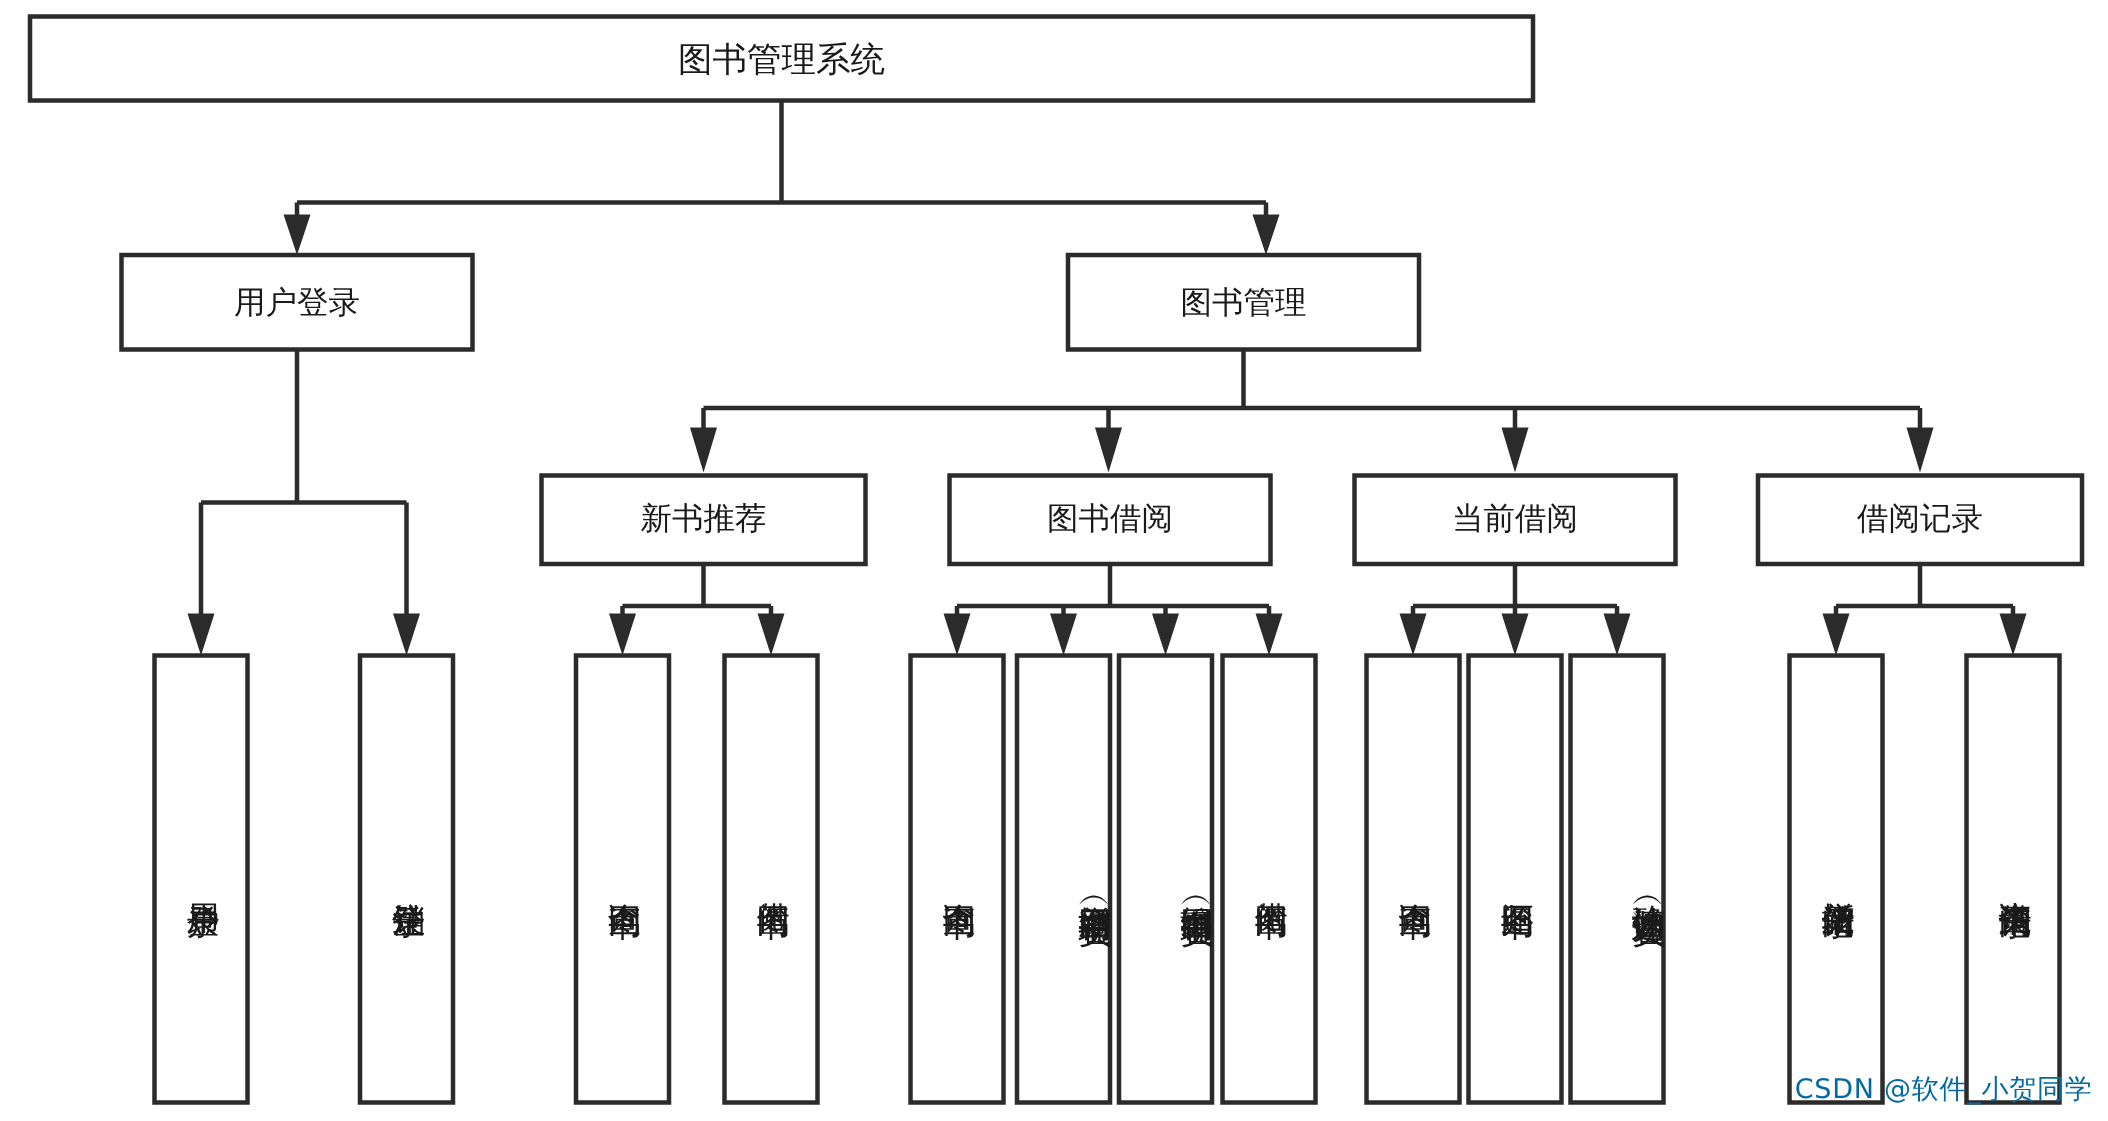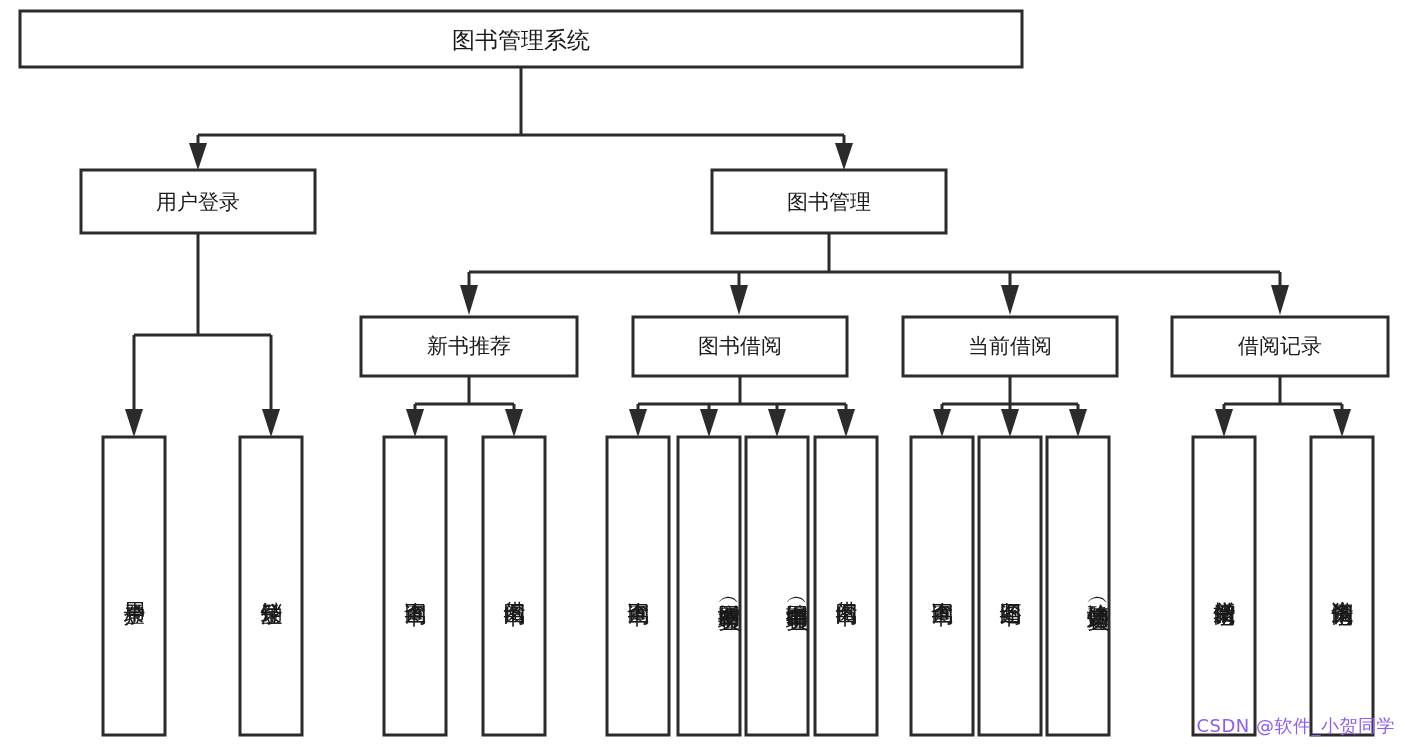--- a/index.html
+++ b/index.html
@@ -67,21 +67,21 @@
     text-align: center;
     white-space: nowrap;
     pointer-events: none;
   }
   .watermark {
     position: absolute;
     right: 10px;
     bottom: 4px;
     font-family: "DejaVu Sans", "Liberation Sans", sans-serif;
     font-size: 18px;
-    color: #8b5cf6;
+    color: #0369a1;
     letter-spacing: 0.5px;
     white-space: nowrap;
   }
 </style>
 </head>
 <body>
 
 <div id="diagram-root">
 
   <svg id="flowchart" viewBox="0 0 1405 747">

